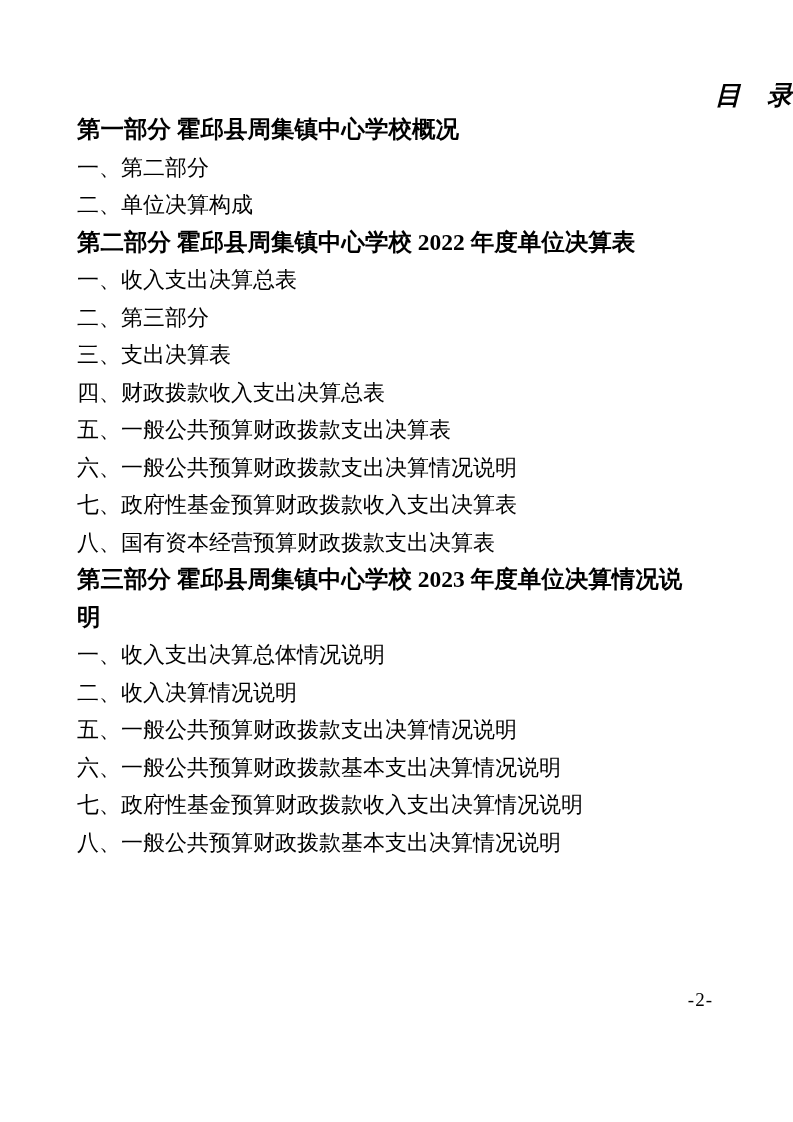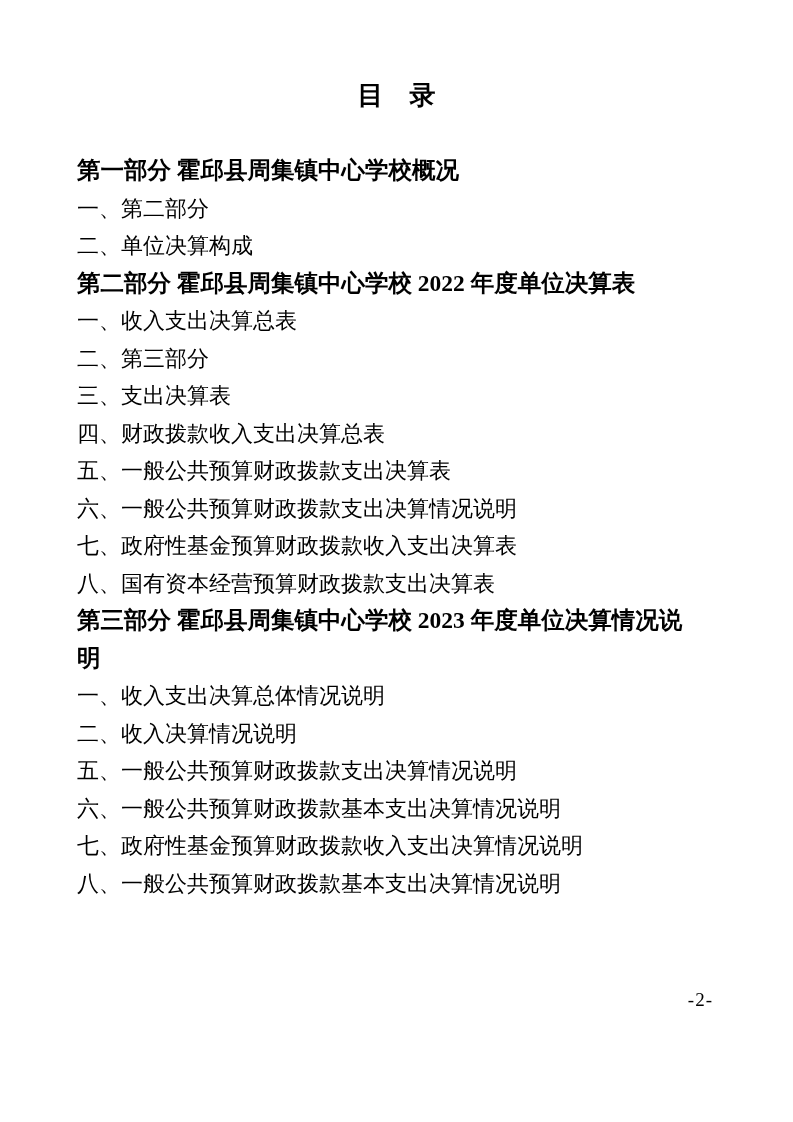--- a/index.html
+++ b/index.html
@@ -15,28 +15,28 @@
     position: relative;
     overflow: hidden;
   }
   .page {
     position: absolute;
     inset: 0;
   }
   .doc-title {
     margin: 0;
     padding-top: 81px;
-    text-align: center;
+    text-align: right;
     font-size: 26px;
     font-weight: bold;
     line-height: 30px;
     color: #000000;
+    font-style: italic;
   }
   .toc {
-    margin-top: 41px;
     padding-left: 77px;
     padding-right: 70px;
   }
   .toc p {
     margin: 0;
     font-size: 22px;
     line-height: 37.5px;
     white-space: normal;
   }
   .toc p.heading {

